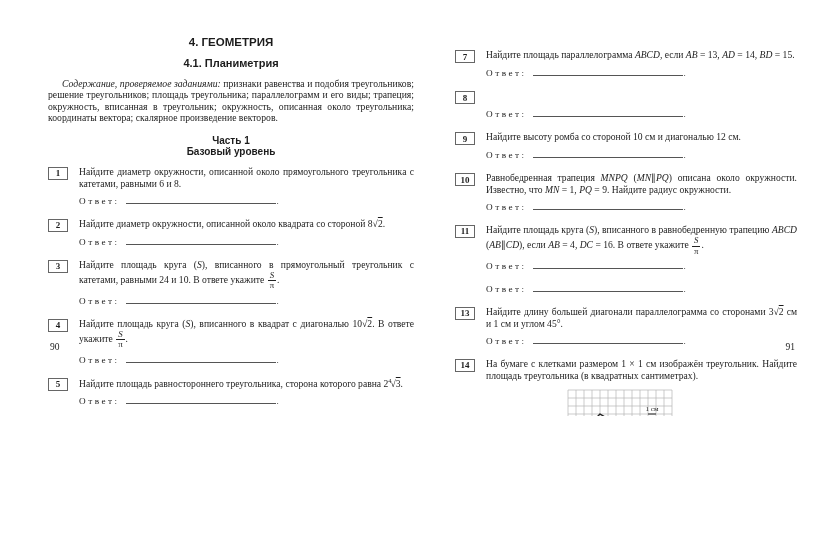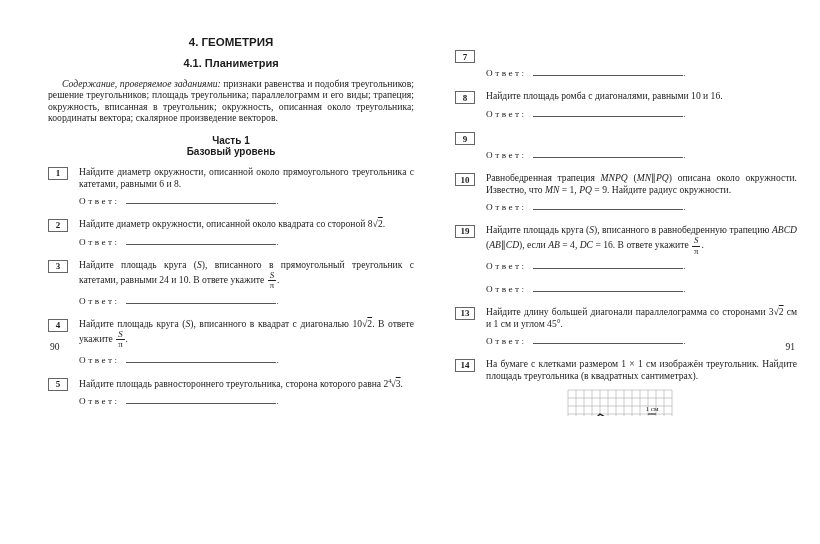--- a/index.html
+++ b/index.html
@@ -146,58 +146,59 @@
   </div>
 </div>
     <div class="pagenum pn-left">90</div>
   </div>
 
   <div class="page page-right">
     <div class="problems" id="problems-right">
   <div class="problem">
     <div class="prob-head">
       <span class="num-box">7</span>
+      <div class="prob-text">Найдите площадь параллелограмма <i>ABCD</i>, если <i>AB</i> = 13, <i>AD</i> = 14, <i>BD</i> = 15.</div>
     </div>
     <div class="answer-row">
       <span class="answer-label">Ответ:</span><span class="answer-line"></span><span class="answer-dot">.</span>
     </div>
   </div>
 
   <div class="problem">
     <div class="prob-head">
       <span class="num-box">8</span>
-      <div class="prob-text">Найдите площадь ромба с диагоналями, равными 10 и 16.</div>
     </div>
     <div class="answer-row">
       <span class="answer-label">Ответ:</span><span class="answer-line"></span><span class="answer-dot">.</span>
     </div>
   </div>
 
   <div class="problem">
     <div class="prob-head">
       <span class="num-box">9</span>
+      <div class="prob-text">Найдите высоту ромба со стороной 10 см и диагональю 12 см.</div>
     </div>
     <div class="answer-row">
       <span class="answer-label">Ответ:</span><span class="answer-line"></span><span class="answer-dot">.</span>
     </div>
   </div>
 
   <div class="problem">
     <div class="prob-head">
       <span class="num-box">10</span>
       <div class="prob-text">Равнобедренная трапеция <i>MNPQ</i> (<i>MN</i>∥<i>PQ</i>) описана около окружности. Известно, что <i>MN</i> = 1, <i>PQ</i> = 9. Найдите радиус окружности.</div>
     </div>
     <div class="answer-row">
       <span class="answer-label">Ответ:</span><span class="answer-line"></span><span class="answer-dot">.</span>
     </div>
   </div>
 
   <div class="problem">
     <div class="prob-head">
-      <span class="num-box">19</span>
+      <span class="num-box">11</span>
       <div class="prob-text">Найдите площадь круга (<i>S</i>), вписанного в равнобедренную трапецию <i>ABCD</i> (<i>AB</i>∥<i>CD</i>), если <i>AB</i> = 4, <i>DC</i> = 16. В ответе укажите <span class="frac"><span class="top"><i>S</i></span><span class="bot">π</span></span>.</div>
     </div>
     <div class="answer-row">
       <span class="answer-label">Ответ:</span><span class="answer-line"></span><span class="answer-dot">.</span>
     </div>
   </div>
 
   <div class="problem">
     <div class="answer-row">
       <span class="answer-label">Ответ:</span><span class="answer-line"></span><span class="answer-dot">.</span>

